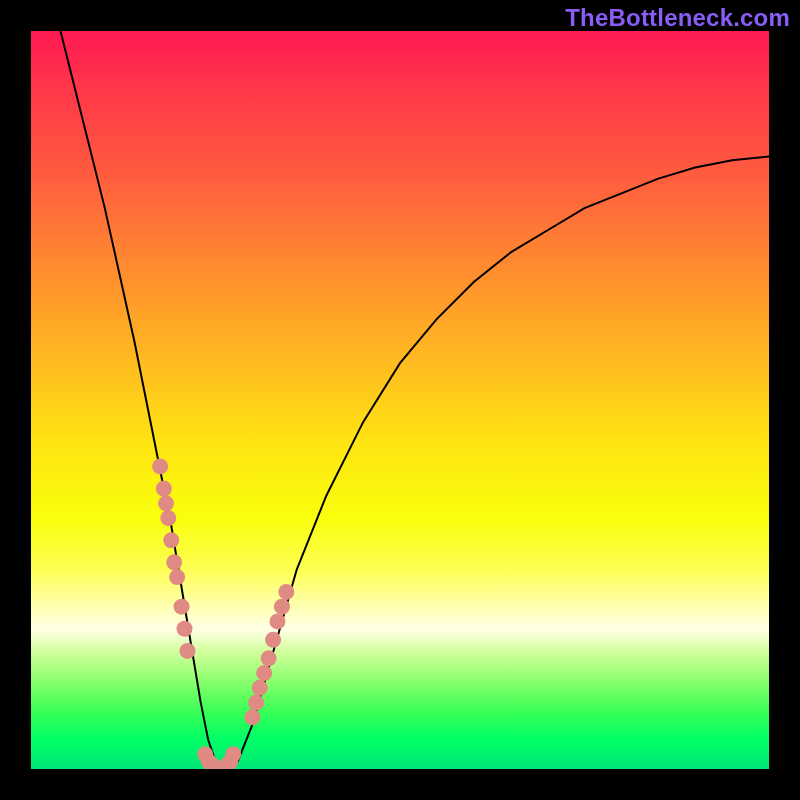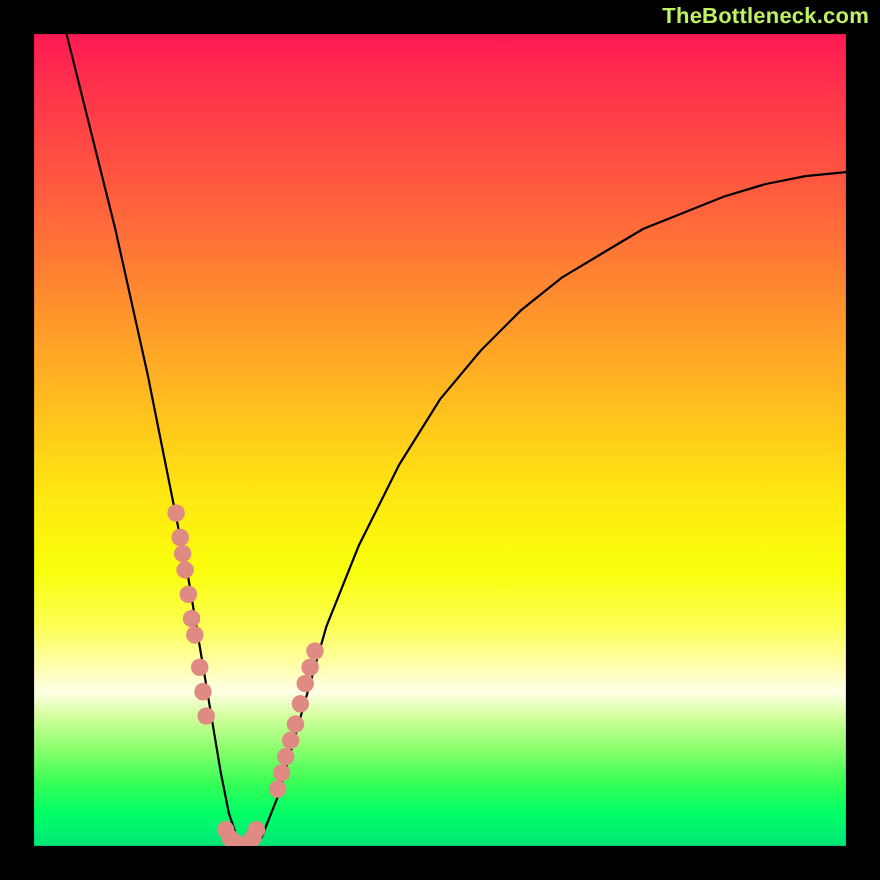--- a/index.html
+++ b/index.html
@@ -61,23 +61,23 @@
     stroke-linecap: round;
   }
   .dot {
     fill: #e08a84;
     stroke: none;
   }
   .watermark {
     position: absolute;
     top: 4px;
     right: 10px;
-    font-size: 20px;
+    font-size: 24px;
     font-weight: 600;
-    color: #bef264;
+    color: #8b5cf6;
     letter-spacing: 0.2px;
     user-select: none;
   }
 </style>
 </head>
 <body>
 
 <div class="frame">
 
   <div class="plot-area">

